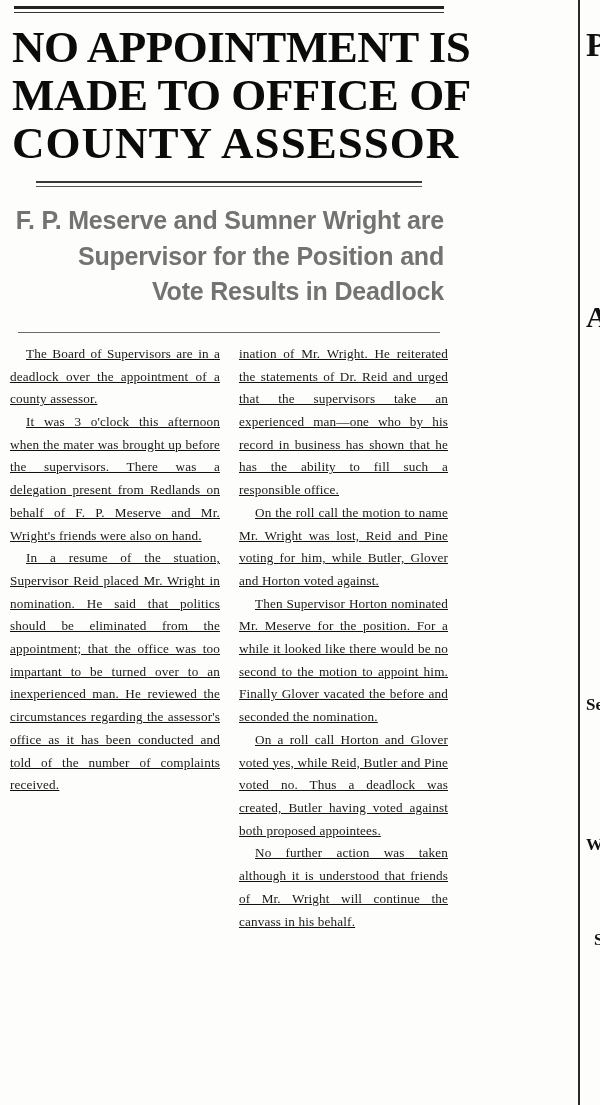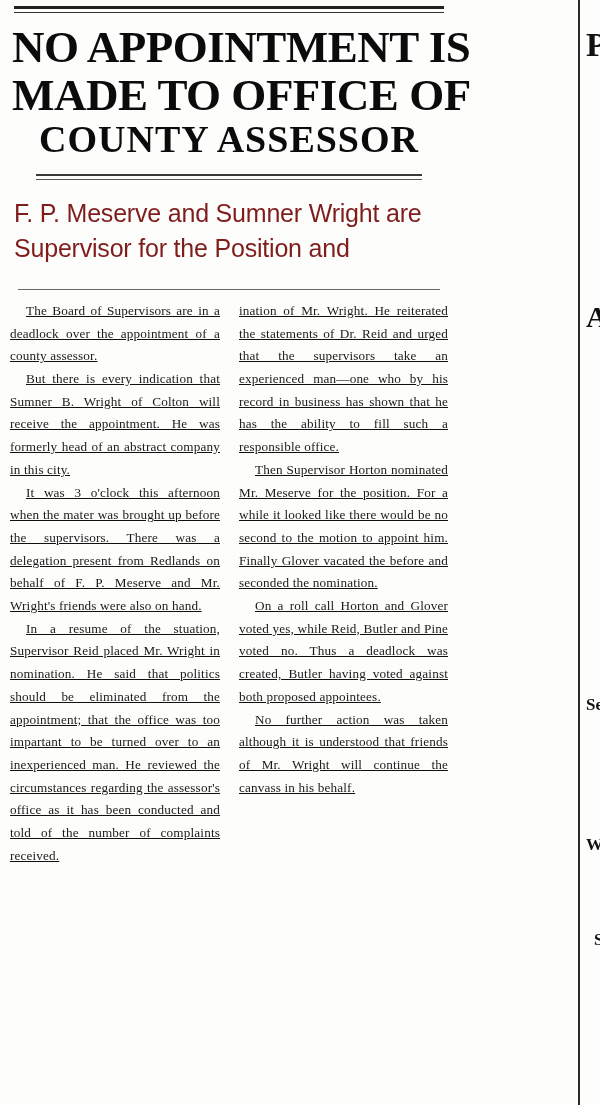--- a/index.html
+++ b/index.html
@@ -91,41 +91,41 @@
     font-weight: bold;
     font-size: 45px;
     line-height: 1.07;
     letter-spacing: -0.5px;
     margin: 10px 2px 0 2px;
     color: #0b0b0b;
   }
   .headline .hl-line { display: block; white-space: nowrap; }
   .hl-line.l1 { font-size: 45px; }
   .hl-line.l2 { font-size: 45px; }
-  .hl-line.l3 { font-size: 38px; letter-spacing: 1px; }
+  .hl-line.l3 { font-size: 45px; letter-spacing: 1px; }
 
   .rule-under-head {
     height: 2px;
     background: #3a3a3a;
     margin: 14px 26px 0 26px;
   }
   .rule-under-head2 {
     height: 1px;
     background: #555;
     margin: 3px 26px 0 26px;
   }
 
   .subhead {
-    text-align: left;
+    text-align: right;
     font-family: "Liberation Sans", sans-serif;
-    font-weight: normal;
+    font-weight: bold;
     font-size: 25px;
     line-height: 1.42;
     margin: 16px 4px 0 4px;
-    color: #7f1d1d;
+    color: #737373;
     letter-spacing: -0.2px;
   }
   .subhead .sh-line { display: block; white-space: nowrap; }
 
   .rule-under-sub {
     height: 1px;
     background: #6a6a6a;
     margin: 22px 8px 0 8px;
   }
 
@@ -168,33 +168,34 @@
       <span class="hl-line l2">MADE TO OFFICE OF</span>
       <span class="hl-line l3">COUNTY  ASSESSOR</span>
     </div>
 
     <div class="rule-under-head"></div>
     <div class="rule-under-head2"></div>
 
     <div class="subhead">
       <span class="sh-line">F. P. Meserve and Sumner Wright are</span>
       <span class="sh-line">Supervisor  for  the  Position  and</span>
+      <span class="sh-line">Vote Results in Deadlock</span>
     </div>
 
     <div class="rule-under-sub"></div>
 
     <div class="body-cols">
       <div class="bcol left">
         <p>The Board of Supervisors are in a deadlock over the appointment of a county assessor.</p>
-        <p>But there is every indication that Sumner B. Wright of Colton will receive the appointment.  He was formerly head of an abstract company in this city.</p>
         <p>It was 3 o'clock this afternoon when the mater was brought up before the supervisors.  There was a delegation present from Redlands on behalf of F. P. Meserve and  Mr. Wright's friends were also on hand.</p>
         <p>In a resume of the stuation, Supervisor Reid placed Mr.  Wright  in nomination.  He said that politics should be eliminated from the appointment; that the office was too impartant to be turned over to an inexperienced man.  He reviewed the circumstances regarding the assessor's office as it has been conducted and told of the number of complaints received.</p>
       </div>
       <div class="bcol right">
         <p class="noindent">ination of Mr. Wright.  He reiterated the statements of Dr. Reid and urged that the supervisors take an experienced man—one who by his record in business has shown that he has the ability to fill such a responsible office.</p>
+        <p>On the roll call the motion to name Mr. Wright was lost, Reid and Pine voting for him, while Butler, Glover and Horton voted against.</p>
         <p>Then Supervisor Horton nominated Mr. Meserve for the position.  For a while it looked like there would be no second to the motion to appoint him.  Finally Glover vacated  the before and seconded the nomination.</p>
         <p>On a roll call Horton and Glover voted yes, while Reid, Butler and Pine voted no.  Thus a deadlock was created, Butler having voted against both proposed appointees.</p>
         <p>No further action was taken although it is understood that friends of Mr. Wright will continue the canvass in his behalf.</p>
       </div>
     </div>
 
   </div>
 
   <div class="col-rule"></div>
 

